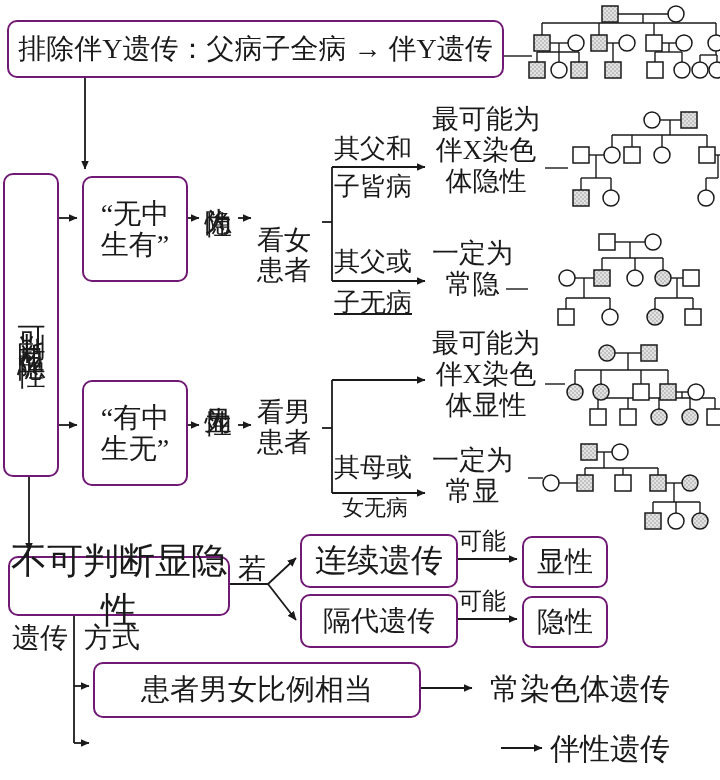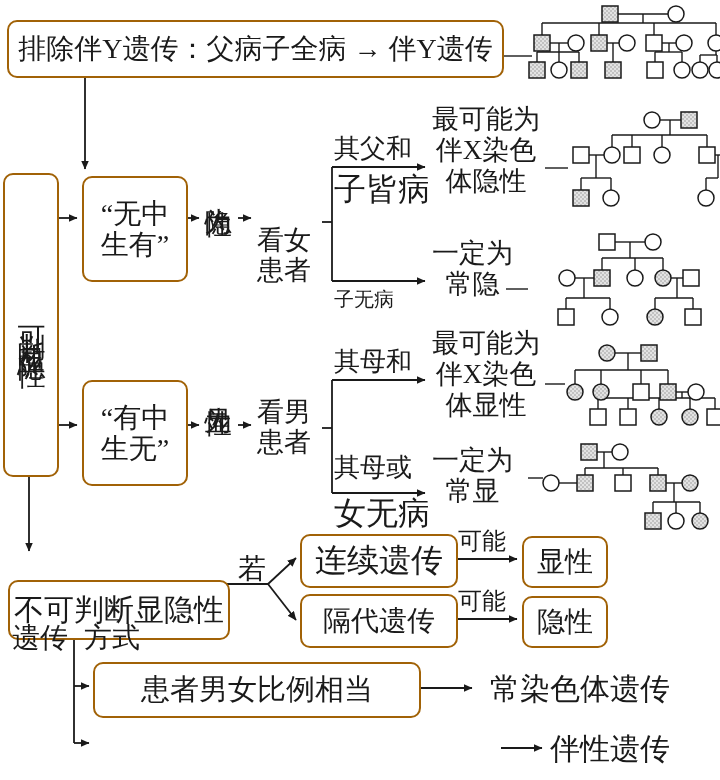--- a/index.html
+++ b/index.html
@@ -1,20 +1,20 @@
 <!DOCTYPE html>
 <html><head>
 <meta charset="utf-8">
 <style>
   html,body{margin:0;padding:0;background:#fff;}
   .canvas{position:relative;width:720px;height:780px;background:#fff;overflow:hidden;
           font-family:"Liberation Serif","DejaVu Serif",serif;color:#1a1a1a;}
   svg.layer{position:absolute;left:0;top:0;z-index:0;}
   .t{position:absolute;z-index:2;white-space:pre-line;line-height:1.12;text-align:center;}
-  .box{position:absolute;z-index:1;border:2px solid #a16207;border-radius:10px;background:#fff;
+  .box{position:absolute;z-index:1;border:2px solid #701a75;border-radius:10px;background:#fff;
        display:flex;align-items:center;justify-content:center;text-align:center;}
   .vert{writing-mode:vertical-rl;text-orientation:upright;}
 </style>
 </head>
 <body>
 
 <div class="canvas">
 
   <svg class="layer" width="720" height="780" viewBox="0 0 720 780">
     <defs>
@@ -229,45 +229,45 @@
   </div>
 
   <div class="box" style="left:82px;top:176px;width:102px;height:102px;font-size:28px;">
     <span class="t" style="position:static;">“无中
 生有”</span>
   </div>
   <div class="t vert" style="left:203px;top:186px;font-size:27px;letter-spacing:2px;">为隐性</div>
   <div class="t" style="left:257px;top:193px;font-size:27px;margin-top:32px;">看女
 患者</div>
   <div class="t" style="left:334px;top:134px;font-size:26px;">其父和</div>
-  <div class="t" style="left:334px;top:172px;font-size:32px;">子皆病</div>
+  <div class="t" style="left:334px;top:172px;font-size:26px;">子皆病</div>
   <div class="t" style="left:432px;top:104px;font-size:27px;line-height:31px;">最可能为
 伴X染色
 体隐性</div>
-  <div class="t" style="left:334px;top:288px;font-size:20px;">子无病</div>
+  <div class="t" style="left:334px;top:247px;font-size:26px;">其父或</div>
+  <div class="t" style="left:334px;top:288px;font-size:26px;text-decoration:underline;">子无病</div>
   <div class="t" style="left:432px;top:238px;font-size:27px;line-height:31px;">一定为
 常隐</div>
 
   <div class="box" style="left:82px;top:372px;width:102px;height:102px;font-size:28px;margin-top:8px;">
     <span class="t" style="position:static;">“有中
 生无”</span>
   </div>
   <div class="t vert" style="left:203px;top:385px;font-size:27px;letter-spacing:2px;">为显性</div>
   <div class="t" style="left:257px;top:397px;font-size:27px;">看男
 患者</div>
-  <div class="t" style="left:334px;top:347px;font-size:26px;">其母和</div>
   <div class="t" style="left:432px;top:328px;font-size:27px;line-height:31px;">最可能为
 伴X染色
 体显性</div>
   <div class="t" style="left:334px;top:453px;font-size:26px;">其母或</div>
-  <div class="t" style="left:334px;top:496px;font-size:32px;">女无病</div>
+  <div class="t" style="left:342px;top:496px;font-size:22px;">女无病</div>
   <div class="t" style="left:432px;top:445px;font-size:27px;line-height:31px;">一定为
 常显</div>
 
-  <div class="box" style="left:8px;top:556px;width:218px;height:56px;font-size:30px;margin-top:24px;">
+  <div class="box" style="left:8px;top:556px;width:218px;height:56px;font-size:36px;">
     <span>不可判断显隐性</span>
   </div>
   <div class="t" style="left:238px;top:553px;font-size:28px;">若</div>
   <div class="box" style="left:300px;top:534px;width:154px;height:50px;font-size:32px;text-align:right;">
     <span>连续遗传</span>
   </div>
   <div class="t" style="left:458px;top:528px;font-size:24px;">可能</div>
   <div class="box" style="left:522px;top:536px;width:82px;height:48px;font-size:28px;">
     <span>显性</span>
   </div>

